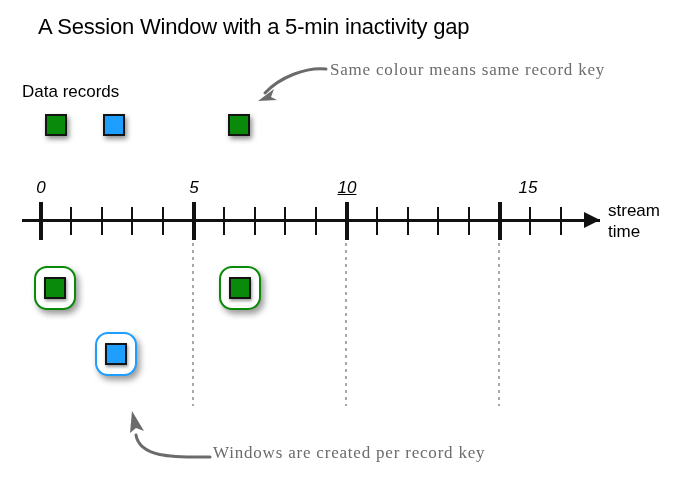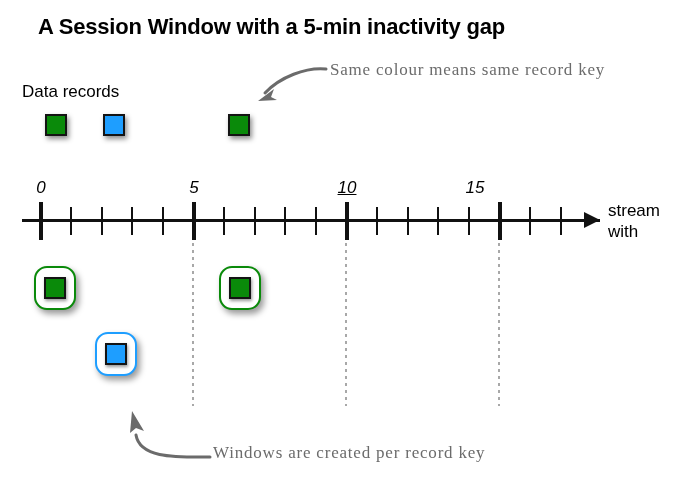--- a/index.html
+++ b/index.html
@@ -19,21 +19,21 @@
     background: #ffffff;
     overflow: hidden;
   }
 
   
   .title {
     position: absolute;
     left: 38px;
     top: 14px;
     font-size: 22px;
-    font-weight: bold;
+    font-weight: normal;
     color: #000000;
     letter-spacing: -0.2px;
     white-space: nowrap;
   }
 
   
   .section-label {
     position: absolute;
     font-size: 17px;
     color: #000000;
@@ -186,25 +186,25 @@
   <div class="tick minor" style="left:376px;"></div>
   <div class="tick minor" style="left:407px;"></div>
   <div class="tick minor" style="left:437px;"></div>
   <div class="tick minor" style="left:468px;"></div>
   <div class="tick minor" style="left:529px;"></div>
   <div class="tick minor" style="left:560px;"></div>
 
   <div class="tick-label" style="left:41px;">0</div>
   <div class="tick-label" style="left:194px;">5</div>
   <div class="tick-label" style="left:347px;text-decoration:underline;">10</div>
-  <div class="tick-label" style="left:475px;text-align:center;">15</div>
+  <div class="tick-label" style="left:528px;text-align:center;">15</div>
 
   <div class="axis-caption">
     <div>stream</div>
-    <div>with</div>
+    <div>time</div>
   </div>
 
   <div class="guide" style="left:192px;"></div>
   <div class="guide" style="left:345px;"></div>
   <div class="guide" style="left:498px;"></div>
 
   <div class="window-box" style="left:34px; top:266px; border-color:#0a8a0a;">
     <div class="record" style="background:#0a8a0a;"></div>
   </div>
 

